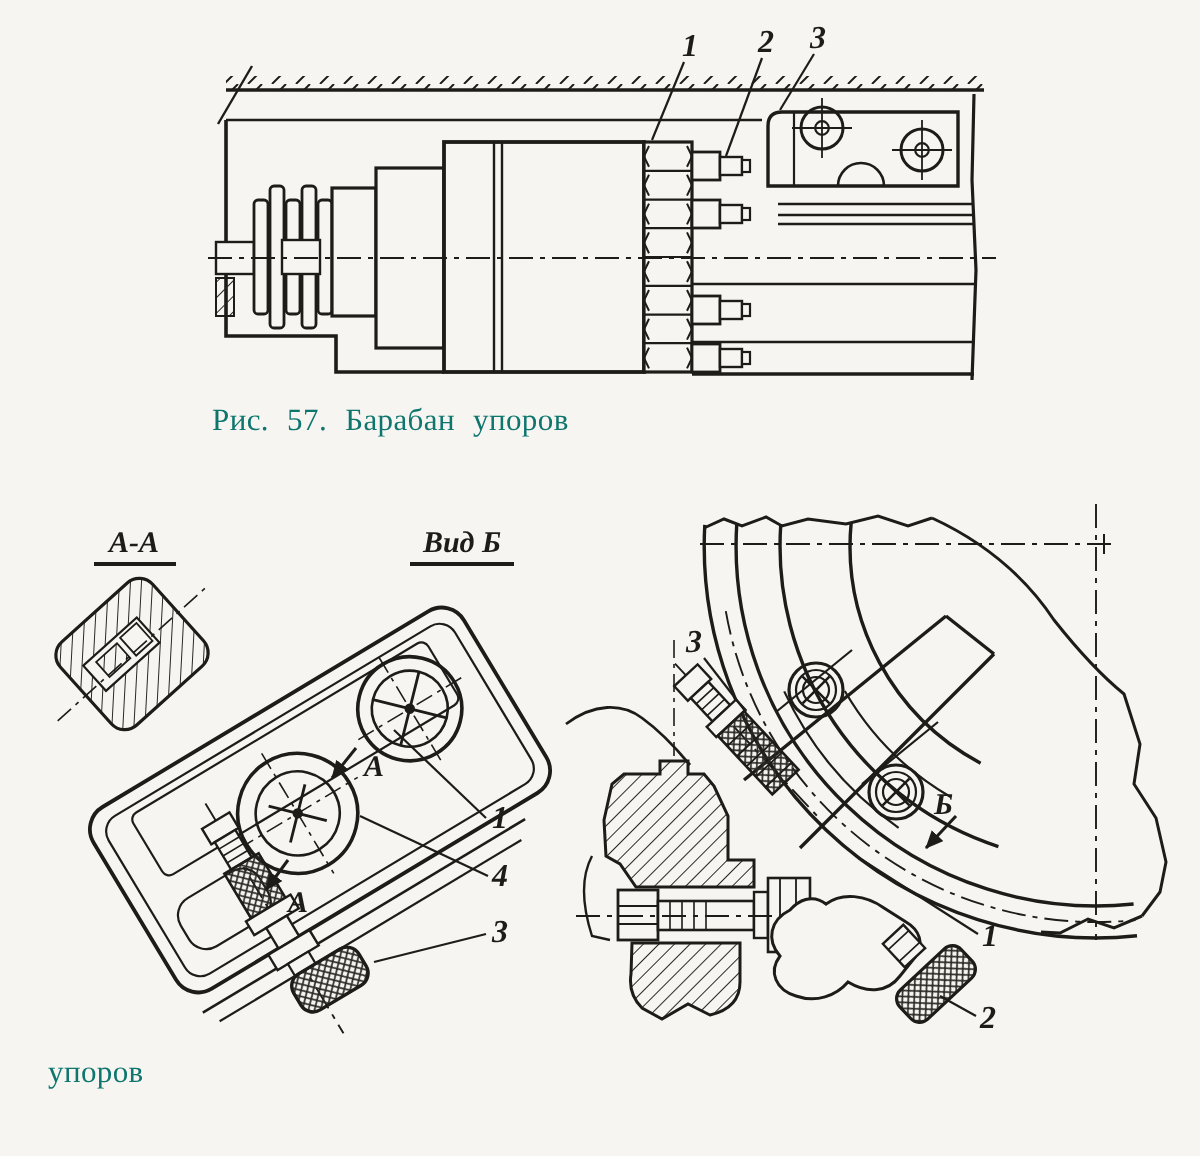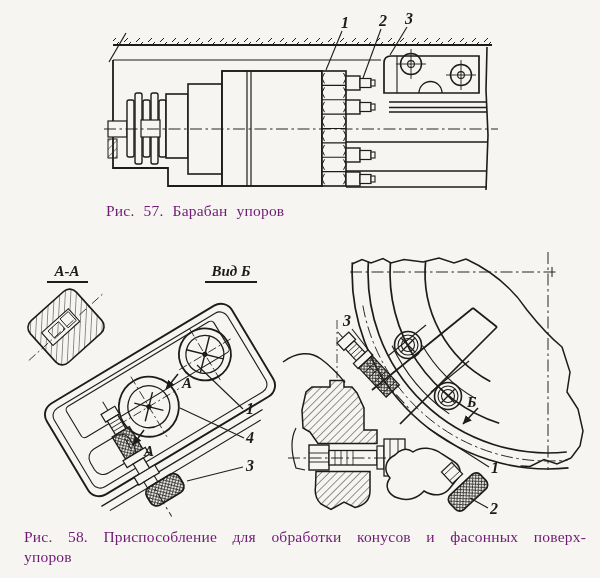--- a/index.html
+++ b/index.html
@@ -1,19 +1,19 @@
 <!DOCTYPE html>
 <html><head>
 <meta charset="utf-8">
 <style>
   html,body{margin:0;padding:0;background:#e8e7e3;}
   .page{position:relative;width:600px;height:578px;background:#f6f5f1;overflow:hidden;
         font-family:"Liberation Serif",serif;color:#201d1a;}
   .page svg{position:absolute;overflow:visible;}
-  .caption{position:absolute;font-size:15.5px;letter-spacing:.2px;color:#701a75;}
+  .caption{position:absolute;font-size:15.5px;letter-spacing:.2px;color:#0f766e;}
   .cap57{left:106px;top:202px;width:280px;word-spacing:5px;}
   .cap58{left:24px;top:527px;width:562px;line-height:1.28;}
   .cap58 .l1{text-align:justify;text-align-last:justify;word-spacing:2px;}
   .cap58 .l2{text-align:left;}
   text{font-family:"Liberation Serif",serif;}
   .lbl{font-style:italic;font-weight:bold;font-size:16px;fill:#1e1c19;}
   .vlbl{font-style:italic;font-weight:bold;font-size:15px;fill:#1e1c19;}
   .ln{stroke:#1e1c19;fill:none;}
   .fill{fill:#f6f5f1;stroke:#1e1c19;}
   .cl{stroke:#1e1c19;fill:none;stroke-width:.95;stroke-dasharray:12 3.5 2.5 3.5;}
@@ -310,17 +310,16 @@
       <line class="ln" x1="352" y1="329" x2="373" y2="356" stroke-width="1.1"></line>
       <line class="ln" x1="489" y1="467" x2="428" y2="428" stroke-width="1.1"></line>
       <line class="ln" x1="488" y1="508" x2="470" y2="498" stroke-width="1.1"></line>
       <text class="lbl" x="343" y="326">3</text>
       <text class="lbl" x="491" y="473">1</text>
       <text class="lbl" x="490" y="514">2</text>
     </g>
   </svg>
 
   <div class="caption cap58">
-    <div class="l1">Рис. 58. Приспособление для обработки конусов и фасонных поверх-</div>
     <div class="l2">упоров</div>
   </div>
 
 </div>
 
 </body></html>

